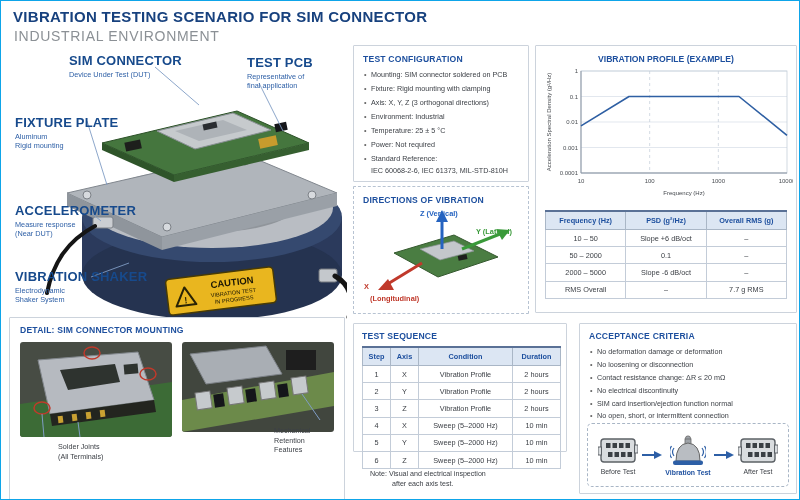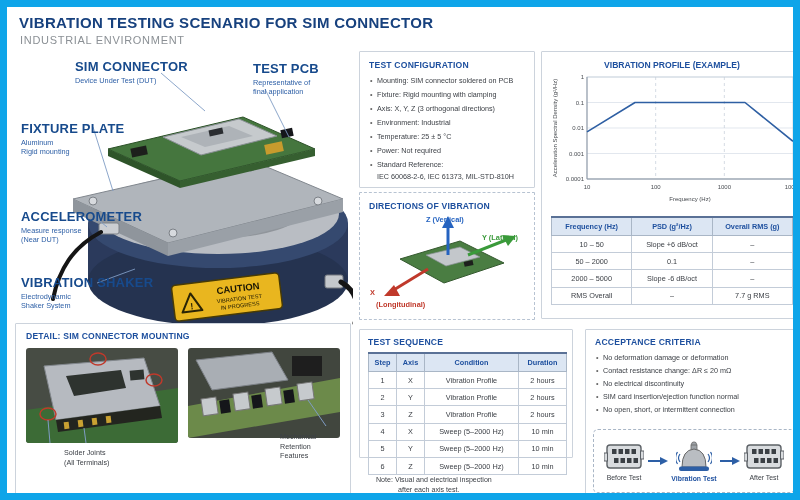--- a/index.html
+++ b/index.html
@@ -1,21 +1,21 @@
 <!DOCTYPE html>
 <html><head>
 <meta charset="utf-8">
 <style>
   html,body{margin:0;padding:0;background:#fff;}
-  #canvas{position:relative;width:800px;height:500px;background:#fff;border:7px solid #0ea5e9;
+  #canvas{position:relative;width:800px;height:500px;background:#fff;border:1px solid #0ea5e9;
     box-sizing:border-box;font-family:"Liberation Sans",sans-serif;overflow:hidden;}
 
   
   .hdr-title{position:absolute;left:12px;top:7px;font-size:15px;font-weight:bold;color:#17417e;letter-spacing:.3px;}
-  .hdr-sub{position:absolute;left:13px;top:27px;font-size:11px;color:#8b9095;letter-spacing:.7px;}
+  .hdr-sub{position:absolute;left:13px;top:27px;font-size:14px;color:#8b9095;letter-spacing:.7px;}
 
   
   .box{position:absolute;background:#fff;border:1px solid #ccd3dc;border-radius:1px;box-sizing:border-box;}
   .box.dashed{border-style:dashed;border-color:#b7c3d2;}
   .box-title{font-size:8.6px;font-weight:bold;color:#1d4f9e;letter-spacing:.2px;}
 
   
   #photo-area{position:absolute;left:6px;top:44px;width:340px;height:282px;}
   .callout{position:absolute;font-size:7.3px;color:#2d5fa6;line-height:1.3;z-index:2;}
   .callout b{display:block;font-size:13px;font-weight:bold;color:#174a8c;letter-spacing:.2px;}
@@ -382,20 +382,21 @@
       <div>Note: Visual and electrical inspection</div>
       <div class="l2">after each axis test.</div>
     </div>
   </div>
 
   <div class="box" id="acceptance">
     <div class="box-title">ACCEPTANCE CRITERIA</div>
     <ul class="blist">
 
     <li>No deformation damage or deformation</li>
+        <li>No loosening or disconnection</li>
         <li>Contact resistance change: ΔR ≤ 20 mΩ</li>
         <li>No electrical discontinuity</li>
         <li>SIM card insertion/ejection function normal</li>
         <li>No open, short, or intermittent connection</li>
       </ul>
     <div class="flow-box">
       <div class="flow-col">
         <svg width="40" height="30" viewBox="0 0 40 30">
           <rect x="3" y="3" width="34" height="23" rx="3" fill="#d9dcdf" stroke="#5c6166" stroke-width="1.4"></rect>
           <rect x="0" y="11" width="3.5" height="8" fill="#d9dcdf" stroke="#5c6166" stroke-width="1"></rect>

